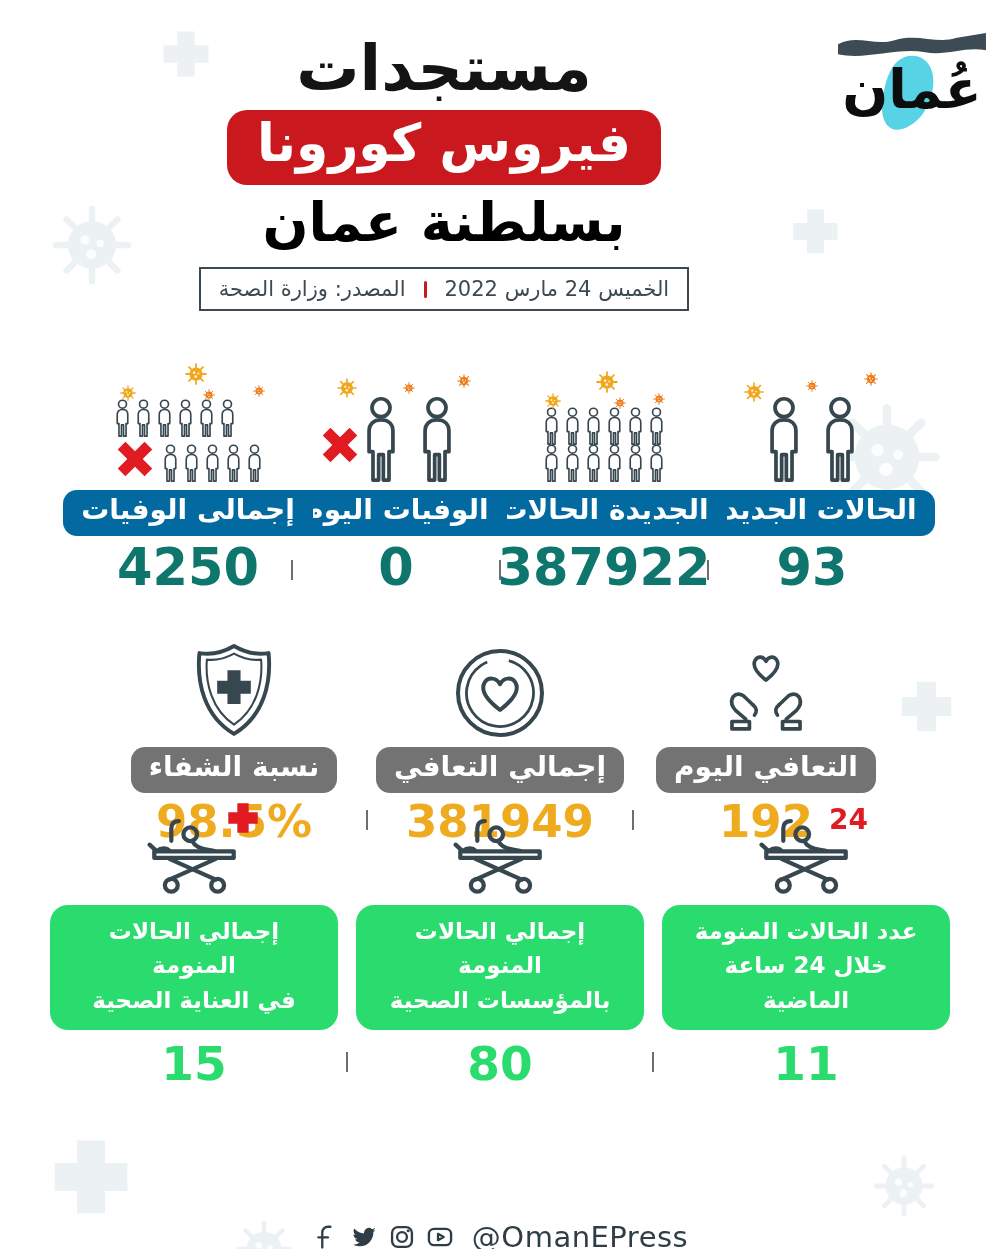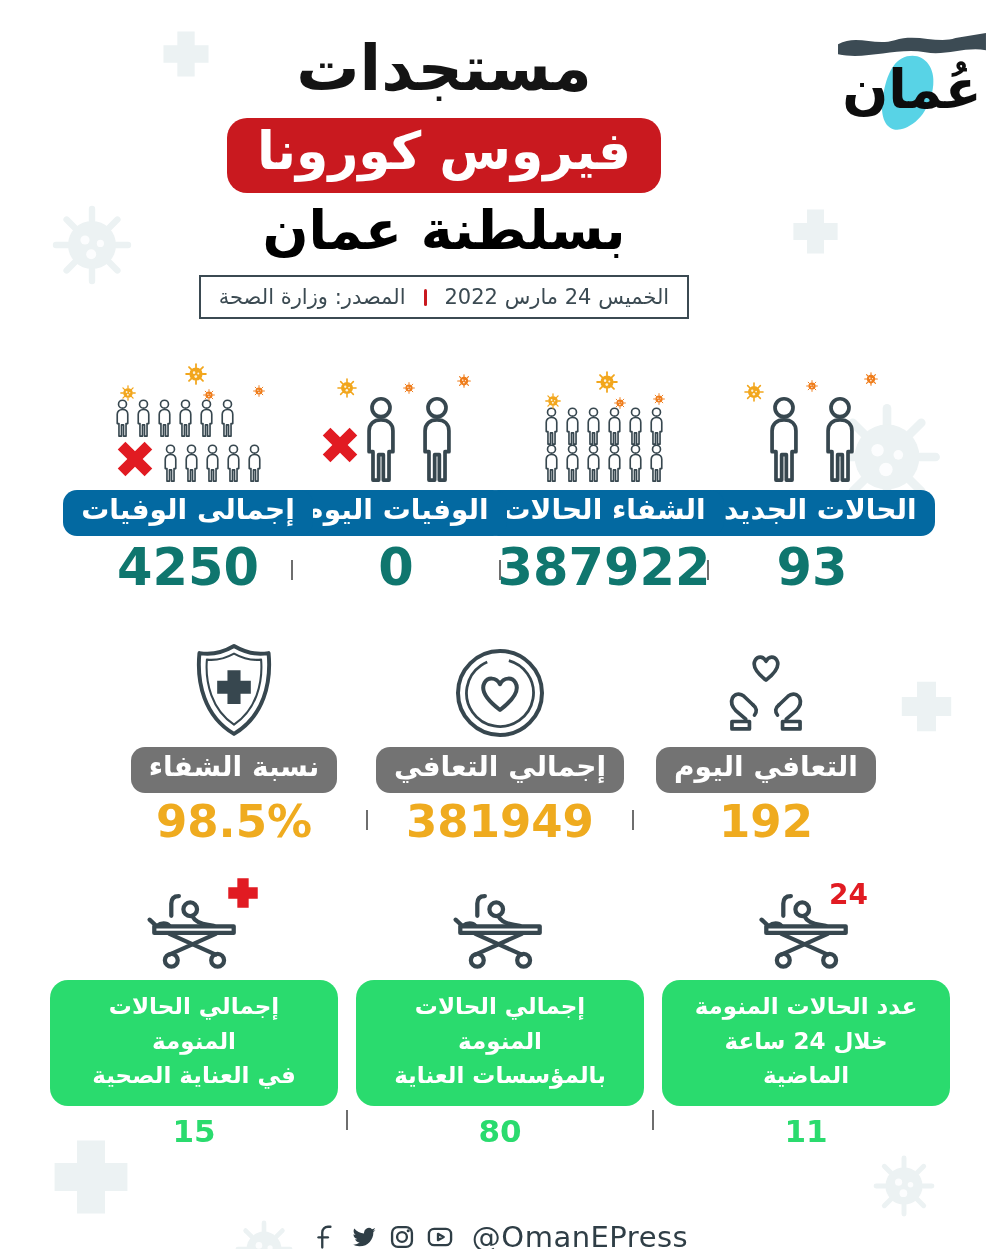--- a/index.html
+++ b/index.html
@@ -11,53 +11,53 @@
 
   
   .logo { position:absolute; top:30px; right:12px; width:152px; height:122px; z-index:2; }
   .logo svg { position:absolute; inset:0; }
   .logo-text { position:absolute; top:28px; left:0; width:100%; text-align:center;
                font-size:54px; font-weight:bold; color:#0d0d0d; direction:rtl; line-height:1.2; }
 
   
   .title-block { position:absolute; top:36px; left:0; width:888px; text-align:center; direction:rtl; z-index:1; }
   .title-line1 { font-size:63px; font-weight:bold; color:#141414; line-height:1.05; }
-  .title-badge { display:inline-block; margin-top:16px; background:#c9191f; color:#fff;
+  .title-badge { display:inline-block; margin-top:8px; background:#c9191f; color:#fff;
                  font-size:52px; font-weight:bold; padding:6px 30px 14px; border-radius:20px; line-height:1.05; }
   .title-line3 { font-size:54px; font-weight:bold; color:#000000; margin-top:10px; line-height:1.05; }
   .date-box { display:inline-flex; direction:rtl; align-items:center; gap:18px; margin-top:16px;
               border:2px solid #3b4a52; padding:8px 18px; color:#3b4a52; font-size:21px; background:#fff; }
   .date-sep { width:3px; height:17px; background:#c9191f; border-radius:2px; }
 
   
   .stat-row { position:absolute; left:0; width:1000px; display:flex; direction:rtl;
               justify-content:center; align-items:flex-end; z-index:1; }
   .stat-col { display:flex; flex-direction:column; align-items:center; justify-content:flex-end; }
   .vsep { width:2px; height:20px; background:#6e6e6e; align-self:flex-end; }
 
   .row-red   { top:366px; height:230px; }
   .row-red .stat-col { width:204px; }
   .row-red .vsep { margin:0 1px 16px; }
   .row-yellow{ top:646px; height:200px; }
   .row-yellow .stat-col { width:252px; }
   .row-yellow .vsep { margin:0 6px 16px; }
-  .row-green { top:904px; height:244px; }
+  .row-green { top:846px; height:244px; }
   .row-green .stat-col { width:288px; }
   .row-green .vsep { margin:0 8px 18px; }
 
   .badge { color:#fff; font-weight:bold; border-radius:14px; padding:5px 18px 10px;
            font-size:28px; line-height:1.1; direction:rtl; white-space:nowrap; text-align:center; }
   .badge-red    { background:#0369a1; }
   .badge-yellow { background:#737373; }
   .badge-green  { background:#2adb6e; border-radius:18px; font-size:23px; padding:9px 18px 13px;
                   line-height:1.5; white-space:normal; width:100%; }
   .num { font-weight:bold; direction:ltr; line-height:1.1; margin-top:4px; }
   .num-red    { color:#0f766e; font-size:51px; }
   .num-yellow { color:#efab1f; font-size:45px; }
-  .num-green  { color:#2adb6e; font-size:31px; margin-top:8px;text-align:center; }
+  .num-green  { color:#2adb6e; font-size:47px; margin-top:8px;text-align:center; }
 
   
   .icon-area { position:relative; margin-bottom:8px; color:#37474f; }
   .crowd { padding-top:32px; }
   .crowd-row { display:flex; direction:ltr; align-items:flex-end; }
   .crowd-row + .crowd-row { margin-top:-1px; }
   .person-s { width:21px; height:38px; display:block; }
   .person-l { width:48px; height:86px; display:block; }
   .pair { display:flex; direction:ltr; gap:8px; padding:30px 0 0 26px; }
   .pair.no-x { padding-left:0; }
@@ -290,21 +290,21 @@
               <use href="#person"></use>
             </svg>
             <svg class="person-s">
               <use href="#person"></use>
             </svg>
             <svg class="person-s">
               <use href="#person"></use>
             </svg>
         </div>
       </div>
-      <div class="badge badge-red">الشفاء الحالات</div>
+      <div class="badge badge-red">الجديدة الحالات</div>
       <div class="num num-red">387922</div>
     </div>
 
     <div class="vsep"></div>
 
     <div class="stat-col">
       <div class="icon-area">
         <svg class="mini-virus" style="left:6px;  top:12px; width:20px; height:20px; color:#f2a61c;">
             <use href="#virus"></use>
           </svg>
@@ -448,21 +448,21 @@
     <div class="vsep"></div>
 
     <div class="stat-col">
       <div class="icon-area bed-wrap">
         <svg class="midicon" style="width:104px; height:82px;">
             <use href="#bed"></use>
           </svg>
       </div>
       <div class="badge badge-green">
         <span>إجمالي الحالات المنومة</span><br>
-        <span>بالمؤسسات العناية</span>
+        <span>بالمؤسسات الصحية</span>
       </div>
       <div class="num num-green">80</div>
     </div>
 
     <div class="vsep"></div>
 
     <div class="stat-col">
       <div class="icon-area bed-wrap">
         <svg class="midicon" style="width:104px; height:82px;">
             <use href="#bed"></use>

